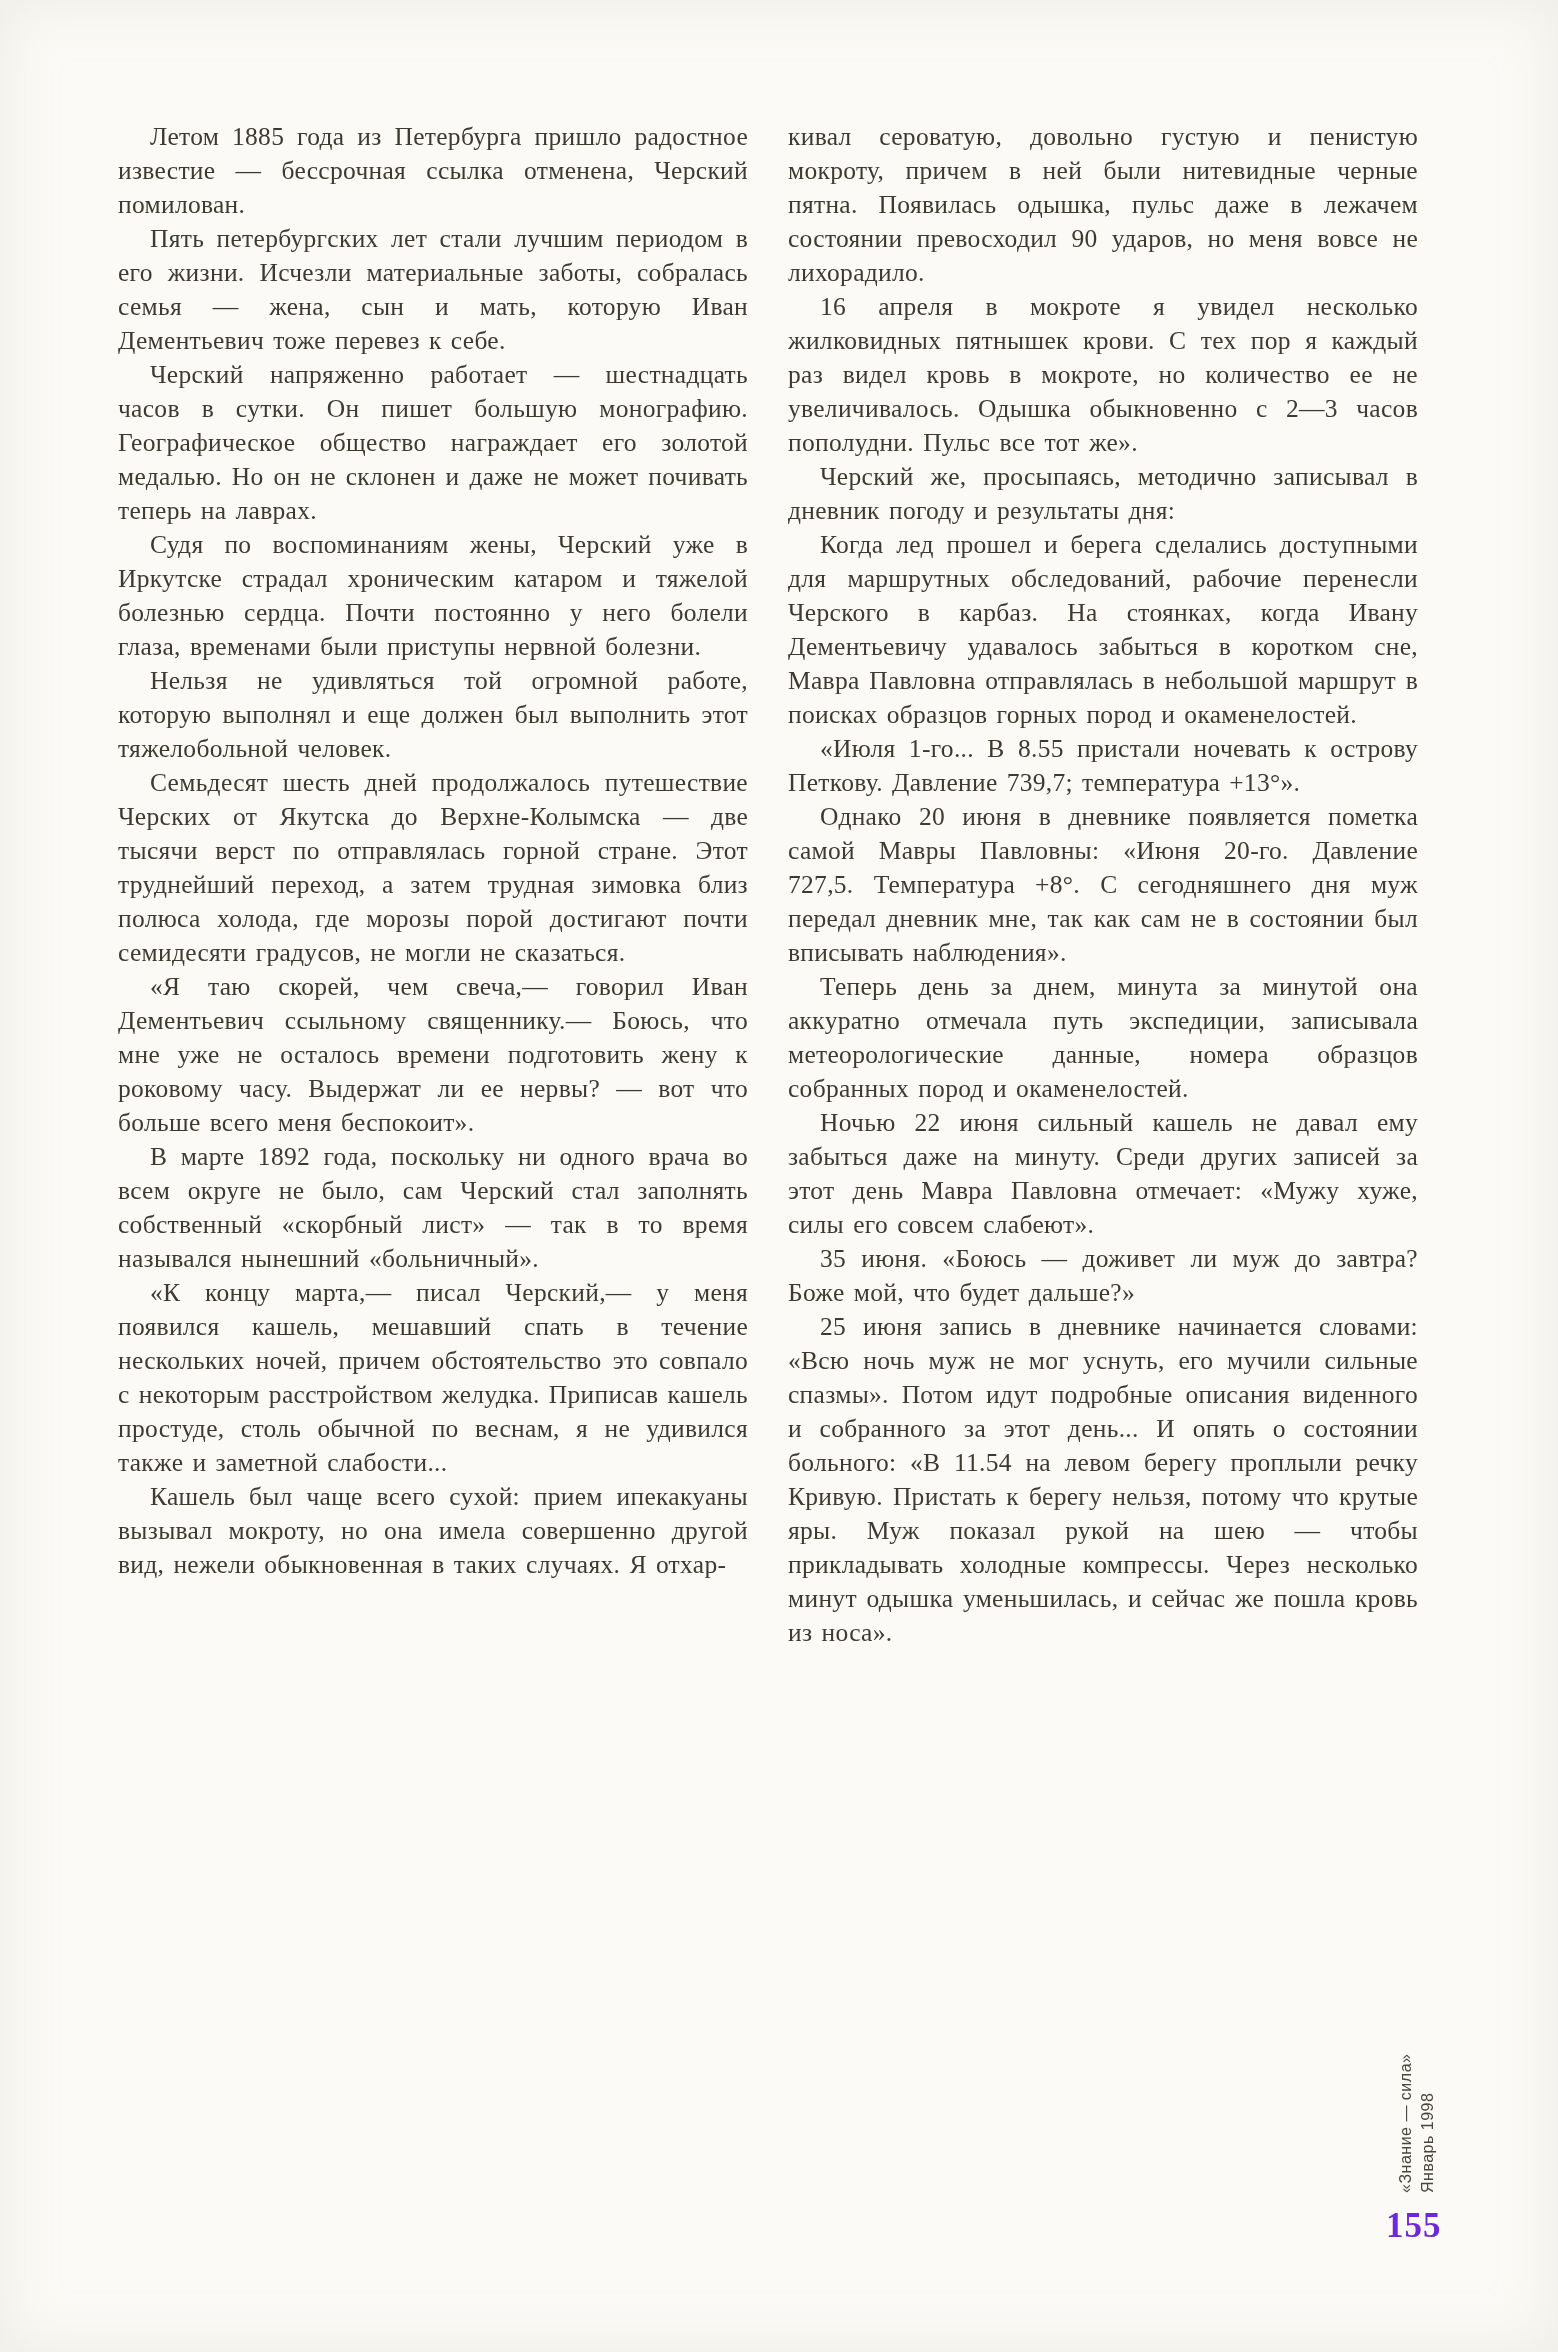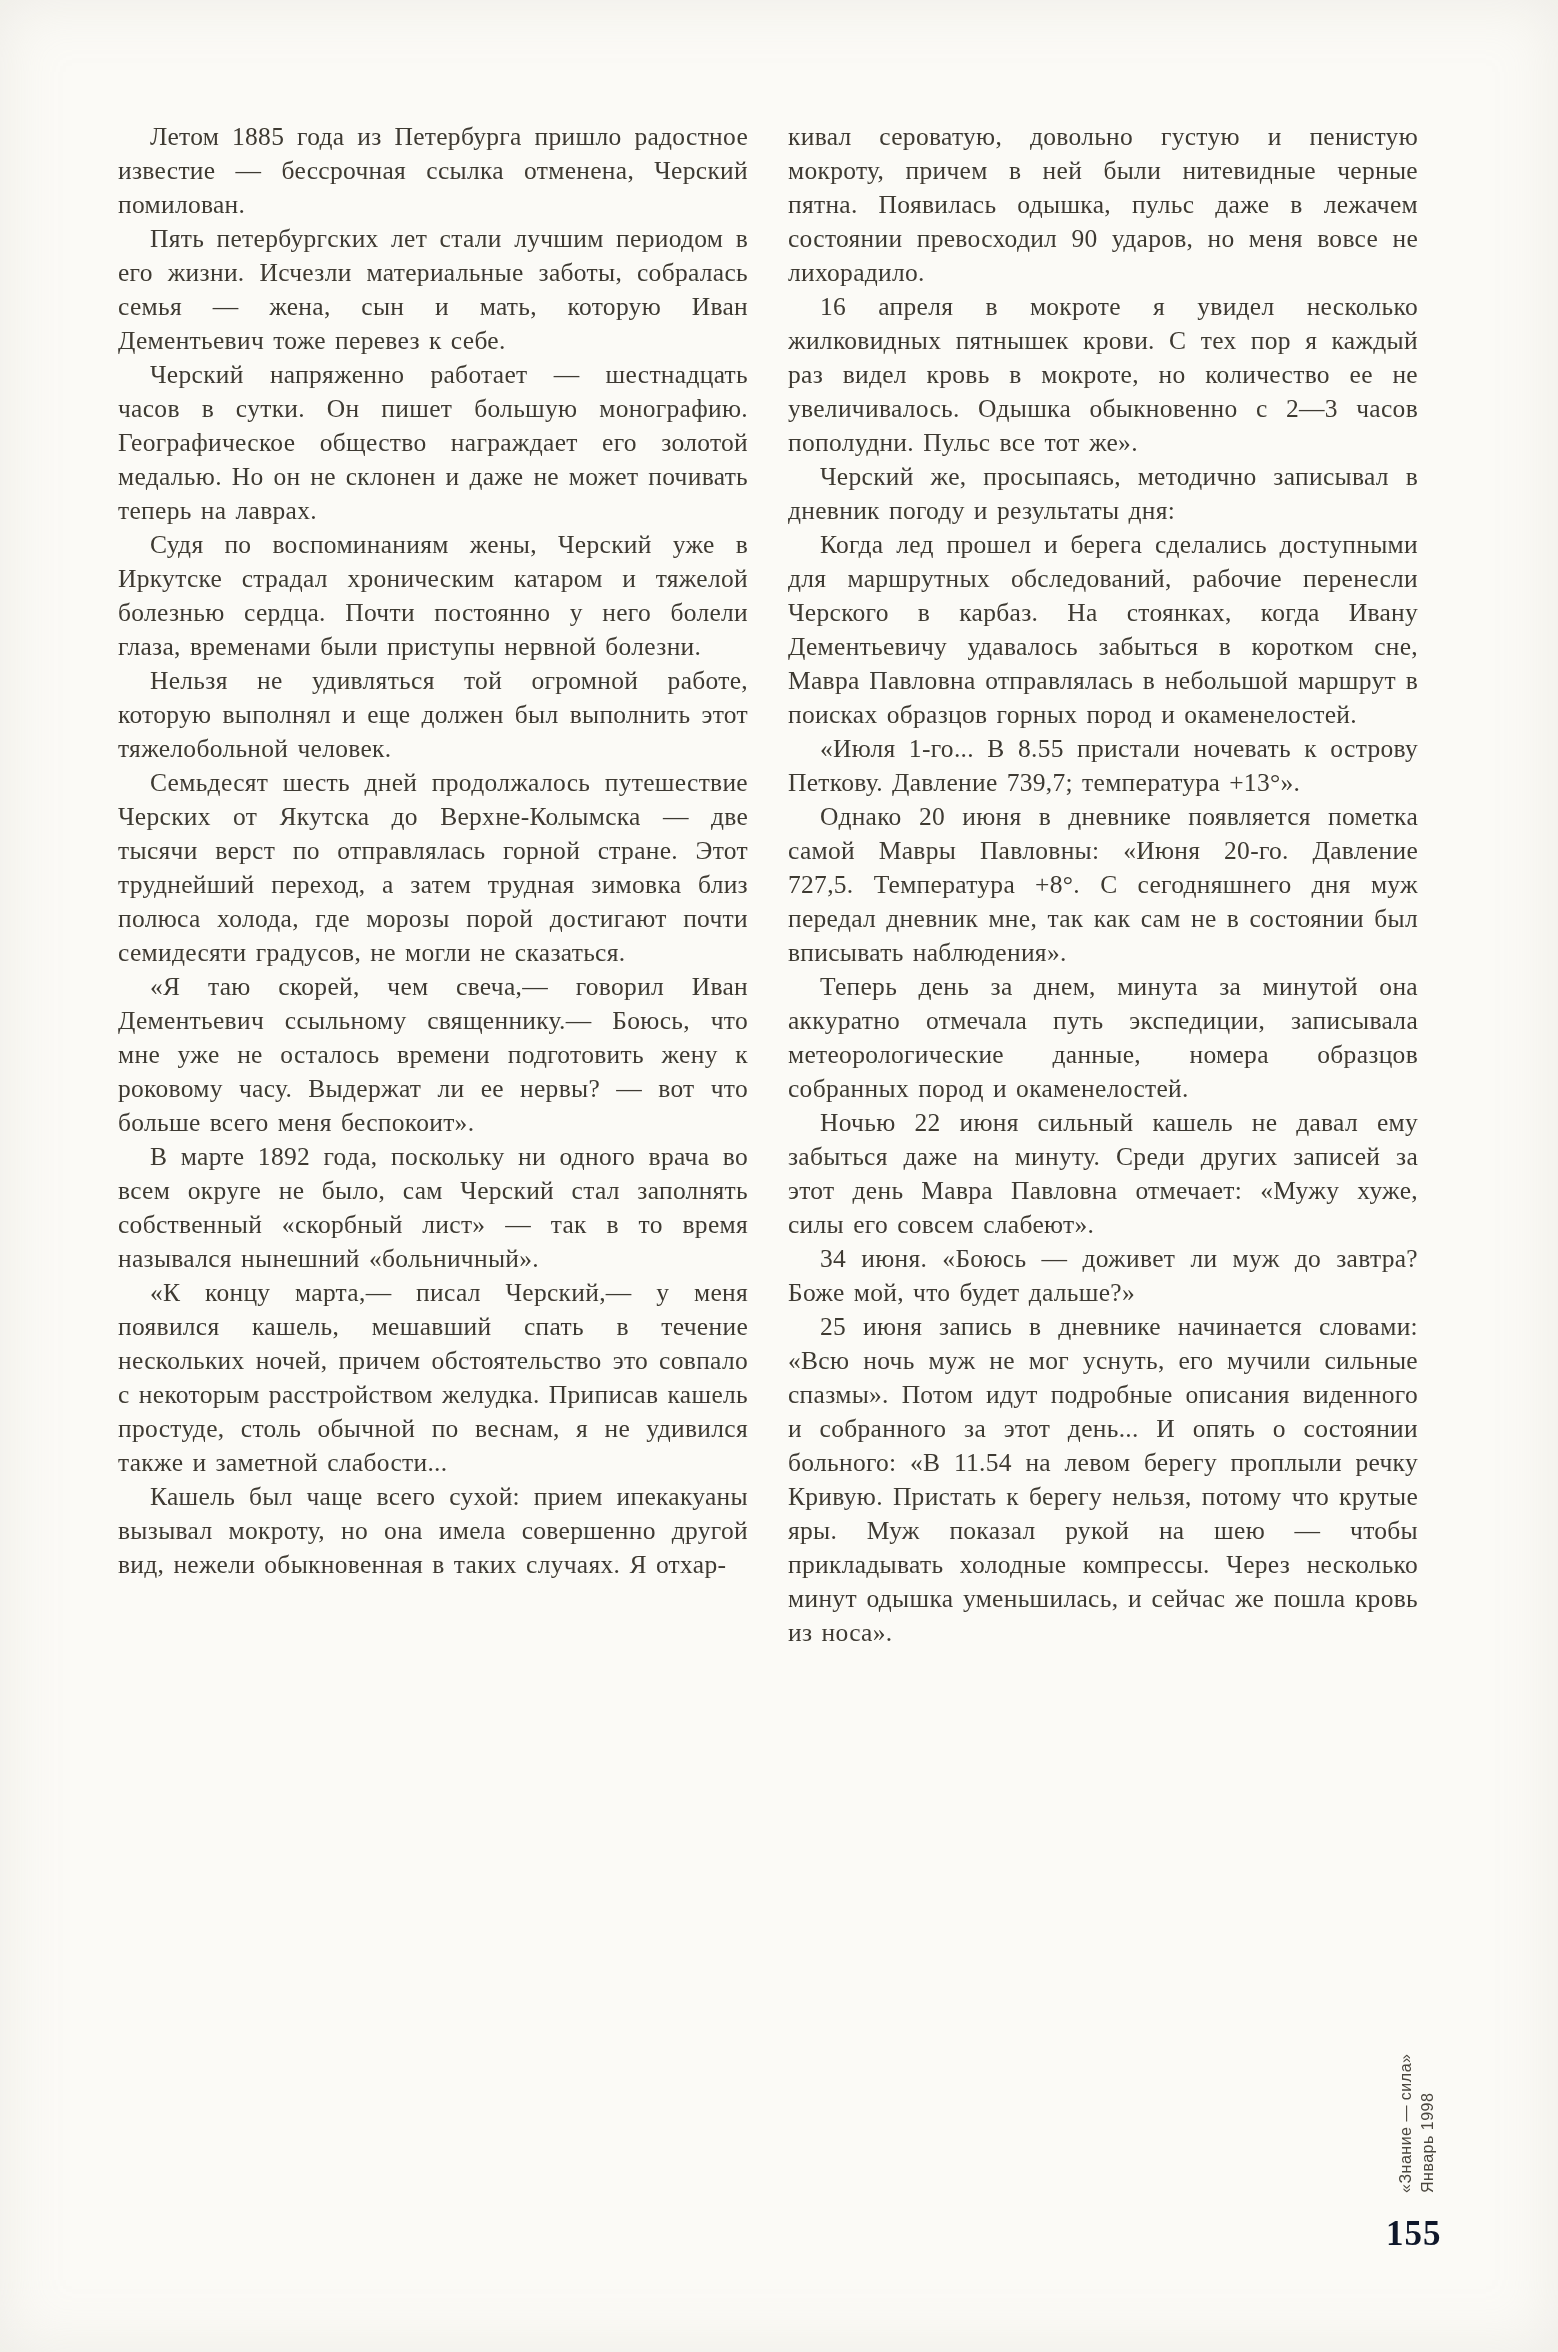--- a/index.html
+++ b/index.html
@@ -62,22 +62,21 @@
     text-align:left;
     white-space:nowrap;
   }
   .page-number{
     position:absolute;
     left:1386px;
     top:2206px;
     font-size:35px;
     font-weight:bold;
     letter-spacing:1px;
-    color:#0f172a;
-    margin-top:8px;
+    color:#6d28d9;
   }
 </style>
 </head>
 <body>
 
 <div class="page">
 
   <div class="column column-left">
       <p class="para">Летом 1885 года из Петербурга пришло радостное известие — бессрочная ссылка отменена, Черский помилован.</p>
       <p class="para">Пять петербургских лет стали лучшим периодом в его жизни. Исчезли материальные заботы, собралась семья — жена, сын и мать, которую Иван Дементьевич тоже перевез к себе.</p>
@@ -93,21 +92,21 @@
 
   <div class="column column-right">
       <p class="para no-indent">кивал сероватую, довольно густую и пенистую мокроту, причем в ней были нитевидные черные пятна. Появилась одышка, пульс даже в лежачем состоянии превосходил 90 ударов, но меня вовсе не лихорадило.</p>
       <p class="para">16 апреля в мокроте я увидел несколько жилковидных пятнышек крови. С тех пор я каждый раз видел кровь в мокроте, но количество ее не увеличивалось. Одышка обыкновенно с 2—3 часов пополудни. Пульс все тот же».</p>
       <p class="para">Черский же, просыпаясь, методично записывал в дневник погоду и результаты дня:</p>
       <p class="para">Когда лед прошел и берега сделались доступными для маршрутных обследований, рабочие перенесли Черского в карбаз. На стоянках, когда Ивану Дементьевичу удавалось забыться в коротком сне, Мавра Павловна отправлялась в небольшой маршрут в поисках образцов горных пород и окаменелостей.</p>
       <p class="para">«Июля 1-го... В 8.55 пристали ночевать к острову Петкову. Давление 739,7; температура +13°».</p>
       <p class="para">Однако 20 июня в дневнике появляется пометка самой Мавры Павловны: «Июня 20-го. Давление 727,5. Температура +8°. С сегодняшнего дня муж передал дневник мне, так как сам не в состоянии был вписывать наблюдения».</p>
       <p class="para">Теперь день за днем, минута за минутой она аккуратно отмечала путь экспедиции, записывала метеорологические данные, номера образцов собранных пород и окаменелостей.</p>
       <p class="para">Ночью 22 июня сильный кашель не давал ему забыться даже на минуту. Среди других записей за этот день Мавра Павловна отмечает: «Мужу хуже, силы его совсем слабеют».</p>
-      <p class="para">34 июня. «Боюсь — доживет ли муж до завтра? Боже мой, что будет дальше?»</p>
+      <p class="para">35 июня. «Боюсь — доживет ли муж до завтра? Боже мой, что будет дальше?»</p>
       <p class="para">25 июня запись в дневнике начинается словами: «Всю ночь муж не мог уснуть, его мучили сильные спазмы». Потом идут подробные описания виденного и собранного за этот день... И опять о состоянии больного: «В 11.54 на левом берегу проплыли речку Кривую. Пристать к берегу нельзя, потому что крутые яры. Муж показал рукой на шею — чтобы прикладывать холодные компрессы. Через несколько минут одышка уменьшилась, и сейчас же пошла кровь из носа».</p>
     </div>
 
   <div class="imprint">
     <div>«Знание — сила»</div>
     <div>Январь 1998</div>
   </div>
 
   <div class="page-number">155</div>
 

